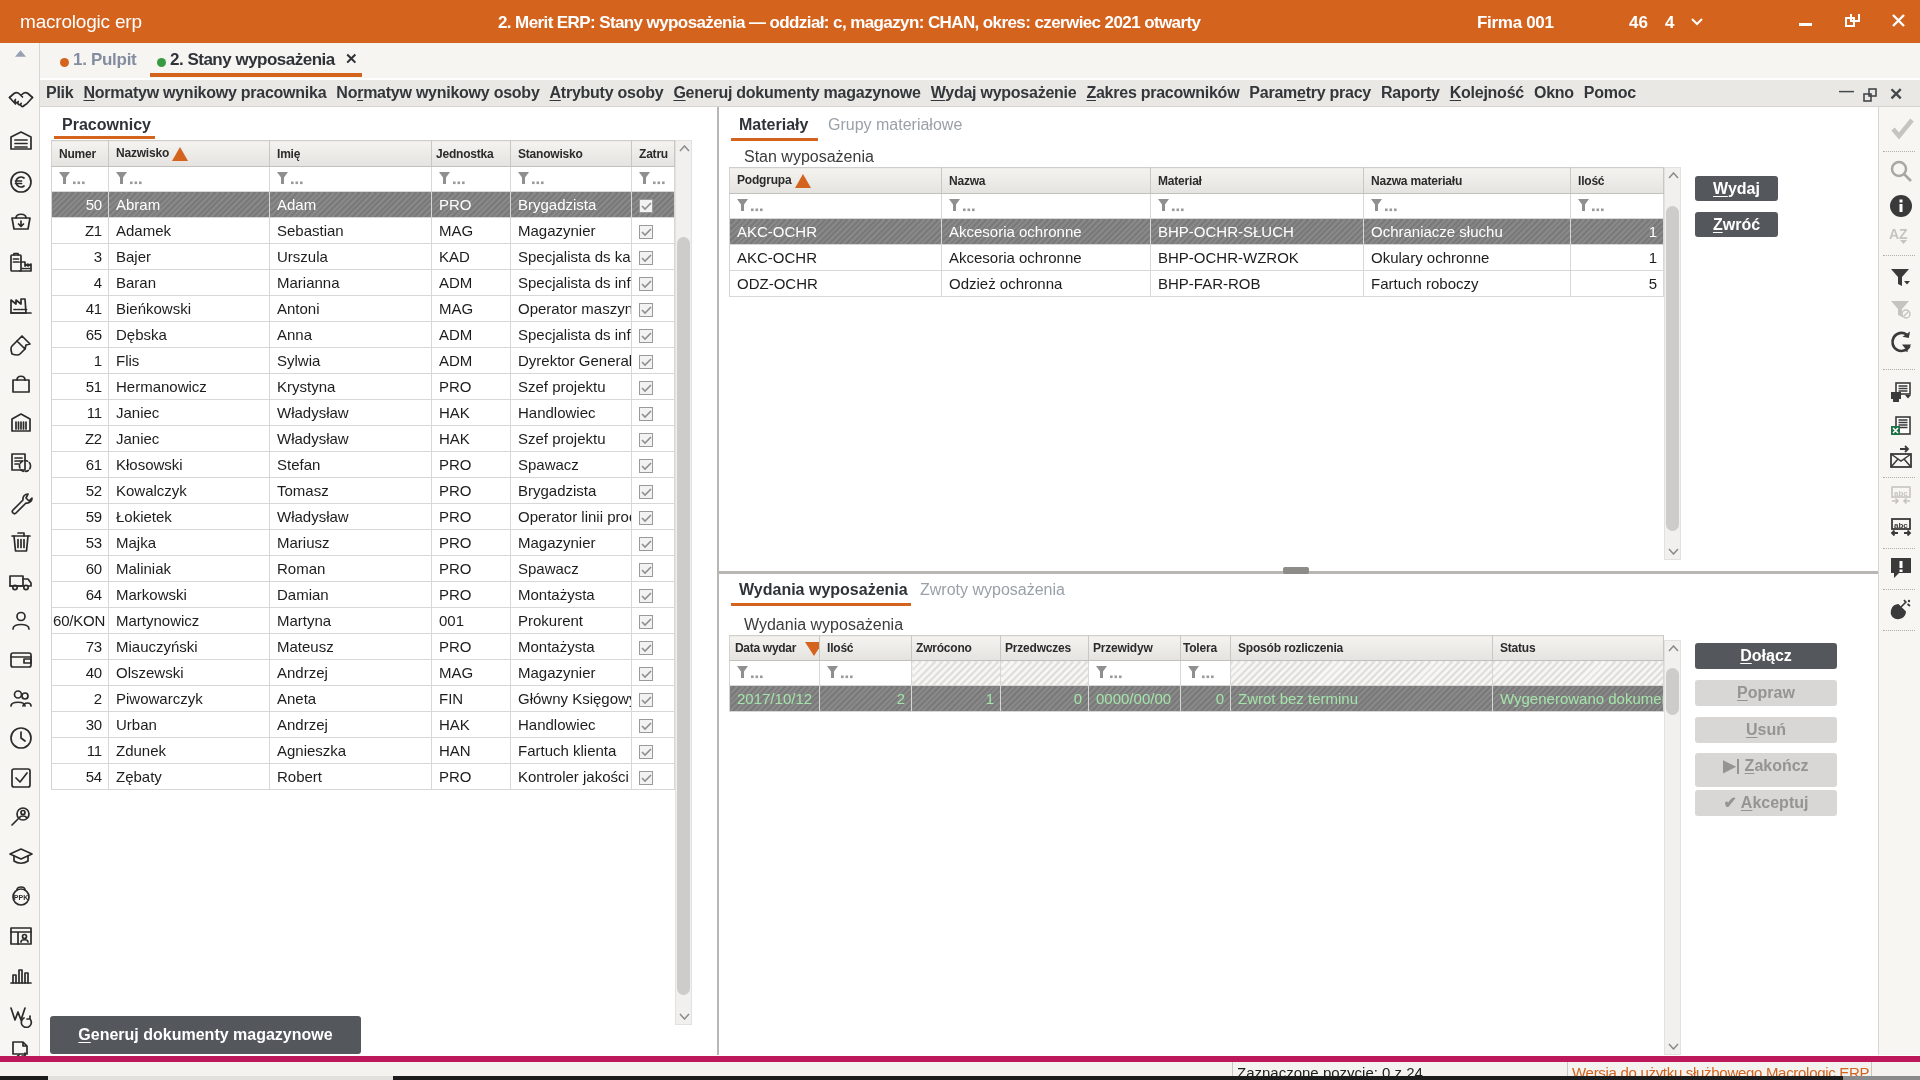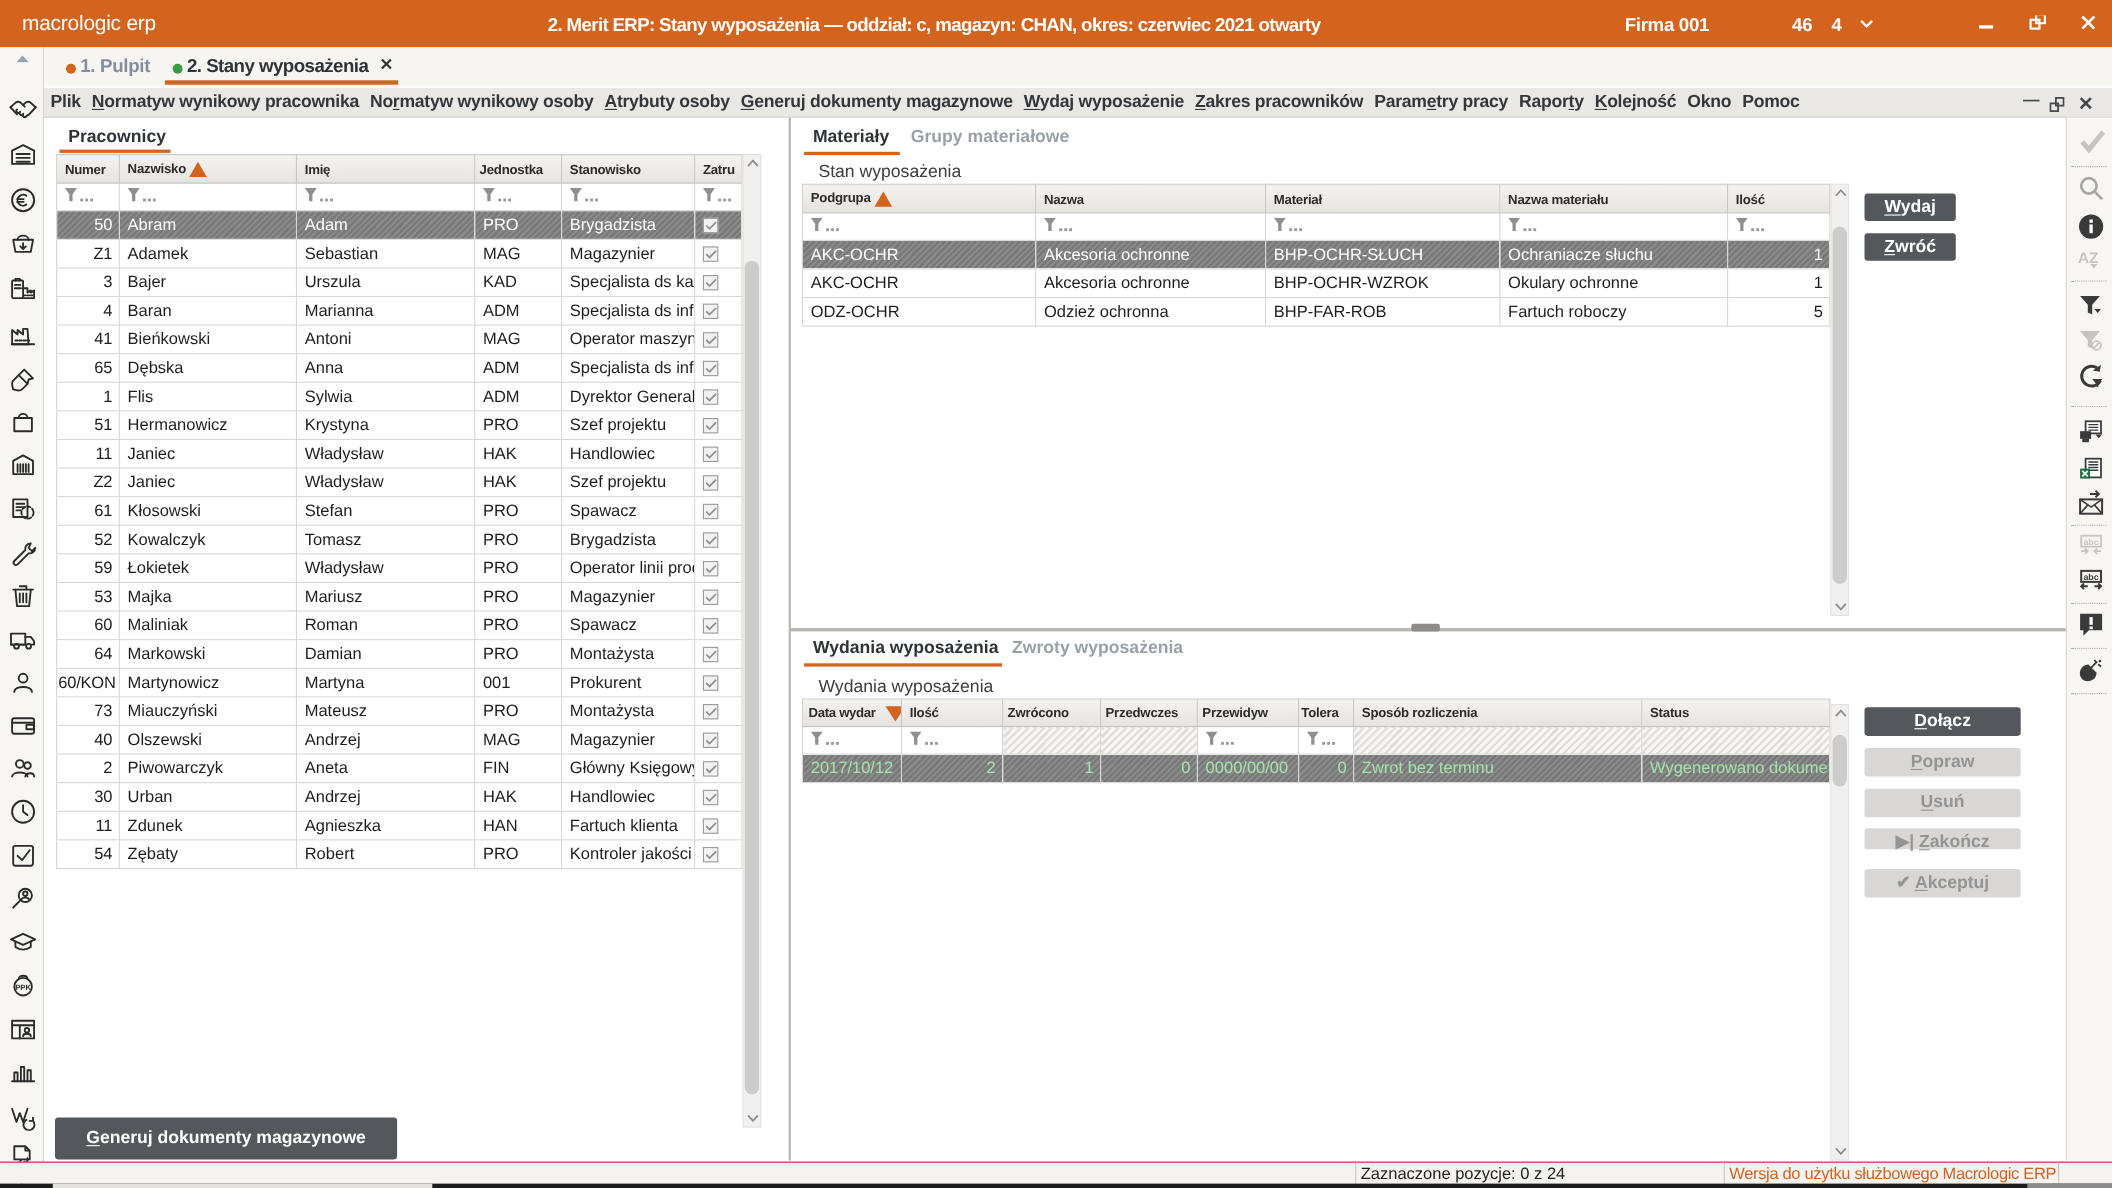--- a/index.html
+++ b/index.html
@@ -48,33 +48,33 @@
 tr.sel td { background:#7d7d7d; color:#fff; }
 tr.sel td { background-image:repeating-linear-gradient(135deg, rgba(255,255,255,0.11) 0 2px, rgba(0,0,0,0.05) 2px 4px); }
 .num { text-align:right !important; padding:0 6px 0 1px !important; letter-spacing:-0.2px; }
 .funnel { display:inline-block; }
 table.grid tr.flt td.hatch { background-image:repeating-linear-gradient(135deg, #dddbd8 0 2px, #f8f7f5 2px 5px); }
 tr.sel td.grnhatch, tr.sel td { }
 .grn { color:#a4e4aa !important; }
 
 
 .ptitle { font-size:16px; font-weight:bold; color:#2f3338; }
-.ptitle2 { font-size:16px; font-weight:bold; color:#9aa0a8; }
+.ptitle2 { font-size:16px; font-weight:normal; color:#9aa0a8; }
 .orange-under { background:#d4631e; height:3px; }
 
 
 .btn { position:absolute; background:#54575b; color:#fff; font-size:16px; font-weight:bold; text-align:center; border-radius:3px; font-family:"Liberation Sans",sans-serif; }
 .btn.dis { background:#d8d7d5; color:#949494; }
 
 
 .sb { position:absolute; width:17px; background:#f1f0ee; border:1px solid #e3e1de; }
 .sb .thumb { position:absolute; left:1px; width:13px; background:#cdcccb; border-radius:7px; }
 
 
-#statusbar { left:0; top:1056px; width:1920px; height:20px; background:#f4f3ef; border-top:1px solid #be185d; font-size:16px; color:#1d1d1d; }
+#statusbar { left:0; top:1056px; width:1920px; height:20px; background:#f4f3ef; border-top:6px solid #be185d; font-size:16px; color:#1d1d1d; }
 #bottomstrip { left:0; top:1076px; width:1920px; height:4px; background:#1c1c1c; }
 </style>
 </head>
 <body>
 
 <div class="abs" id="topbar"></div>
 <div class="abs" id="logo">macrologic erp</div>
 <div class="abs" id="title">2. Merit ERP: Stany wyposażenia — oddział: c, magazyn: CHAN, okres: czerwiec 2021 otwarty</div>
 <div class="abs" id="firma">Firma 001</div>
 <div class="abs" id="n46">46</div>
@@ -791,21 +791,21 @@
     </svg>
     <svg style="position:absolute;bottom:4px;left:3px" width="11" height="7" viewBox="0 0 11 7">
       <path d="M1 1 L5.5 6 L10 1" stroke="#8a8a8a" stroke-width="1.5" fill="none"></path>
     </svg>
     <div class="thumb" style="top:27px;height:47px"></div>
   </div>
 
 <div class="abs btn" style="left:1695px;top:643px;width:142px;height:26px;line-height:26px"><u>D</u>ołącz</div>
 <div class="abs btn dis" style="left:1695px;top:680px;width:142px;height:26px;line-height:26px"><u>P</u>opraw</div>
 <div class="abs btn dis" style="left:1695px;top:717px;width:142px;height:26px;line-height:26px"><u>U</u>suń</div>
-<div class="abs btn dis" style="left:1695px;top:753px;width:142px;height:19px;line-height:26px">▶| <u>Z</u>akończ</div>
+<div class="abs btn dis" style="left:1695px;top:753px;width:142px;height:34px;line-height:26px">▶| <u>Z</u>akończ</div>
 <div class="abs btn dis" style="left:1695px;top:790px;width:142px;height:26px;line-height:26px">✔ <u>A</u>kceptuj</div>
 
 <div class="abs" id="statusbar">
   <div class="abs" style="left:1237px;top:2px;font-size:15px">Zaznaczone pozycje: 0 z 24</div>
   <div class="abs" style="left:1572px;top:2px;color:#d4631e;font-size:15px;letter-spacing:-0.3px">Wersja do użytku służbowego Macrologic ERP</div>
   <div class="abs" style="left:1232px;top:0;width:1px;height:20px;background:#c9c7c3"></div>
   <div class="abs" style="left:1567px;top:0;width:1px;height:20px;background:#c9c7c3"></div>
   <div class="abs" style="left:1871px;top:0;width:1px;height:20px;background:#c9c7c3"></div>
 </div>
 <div class="abs" id="bottomstrip">

